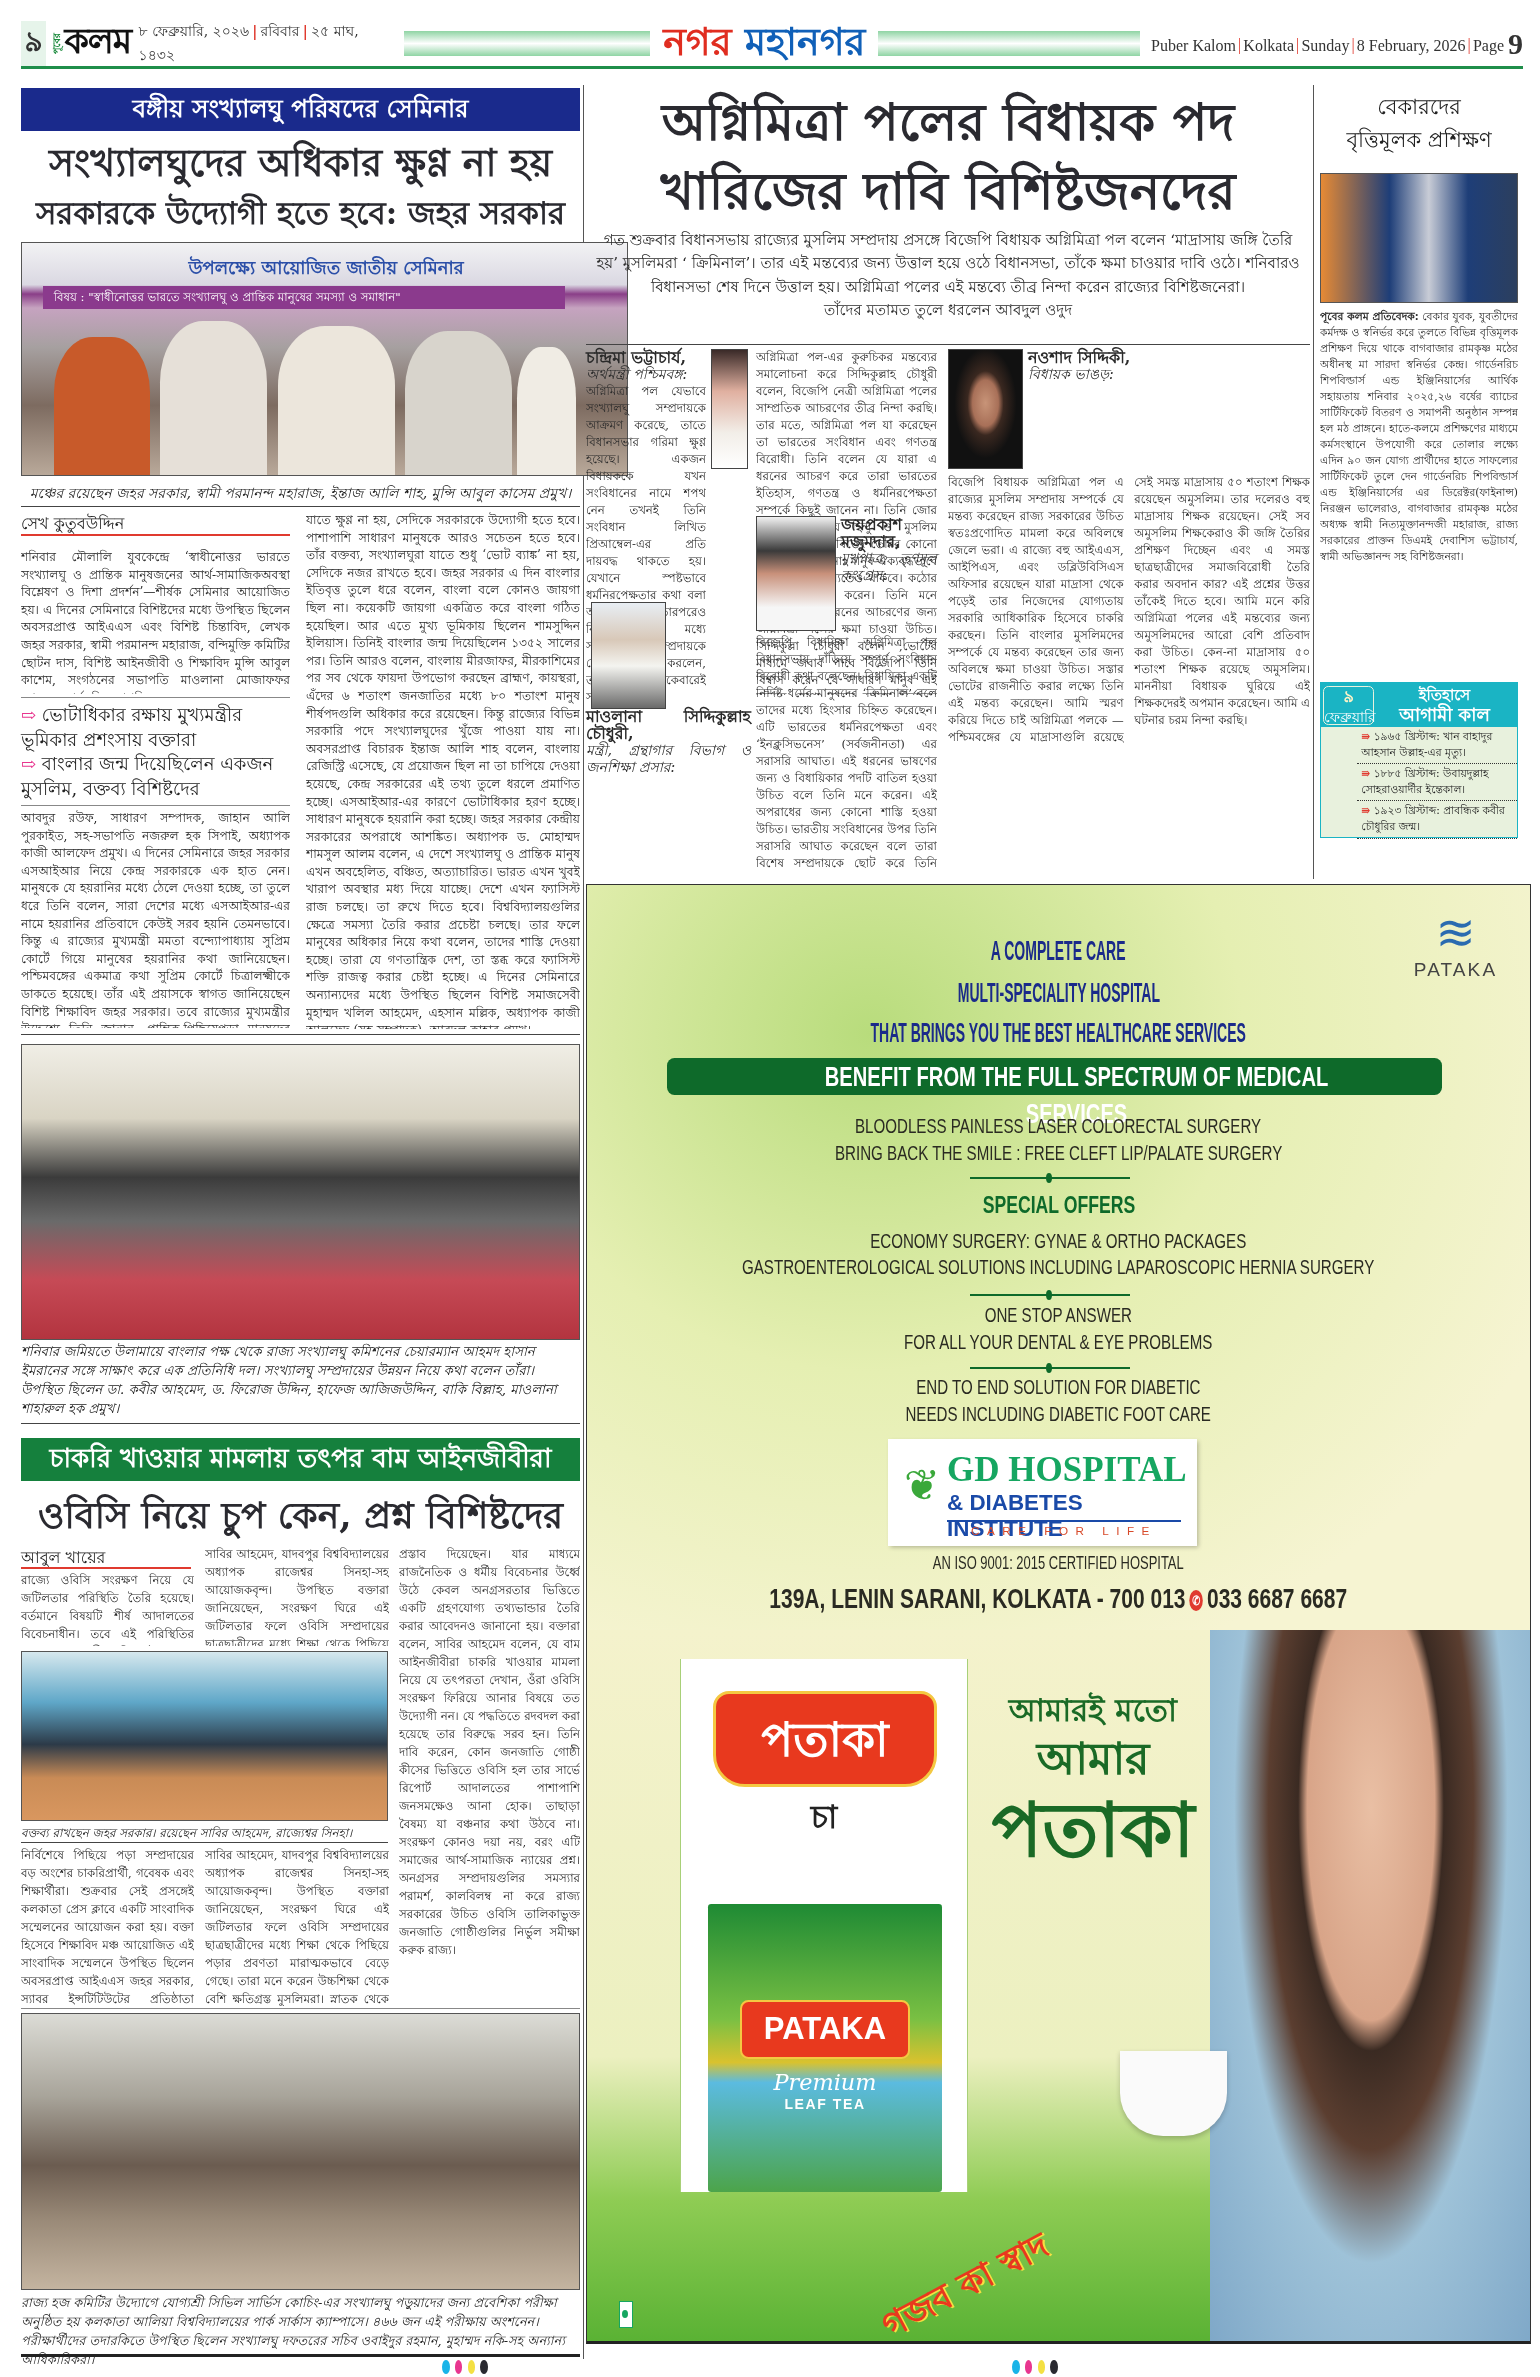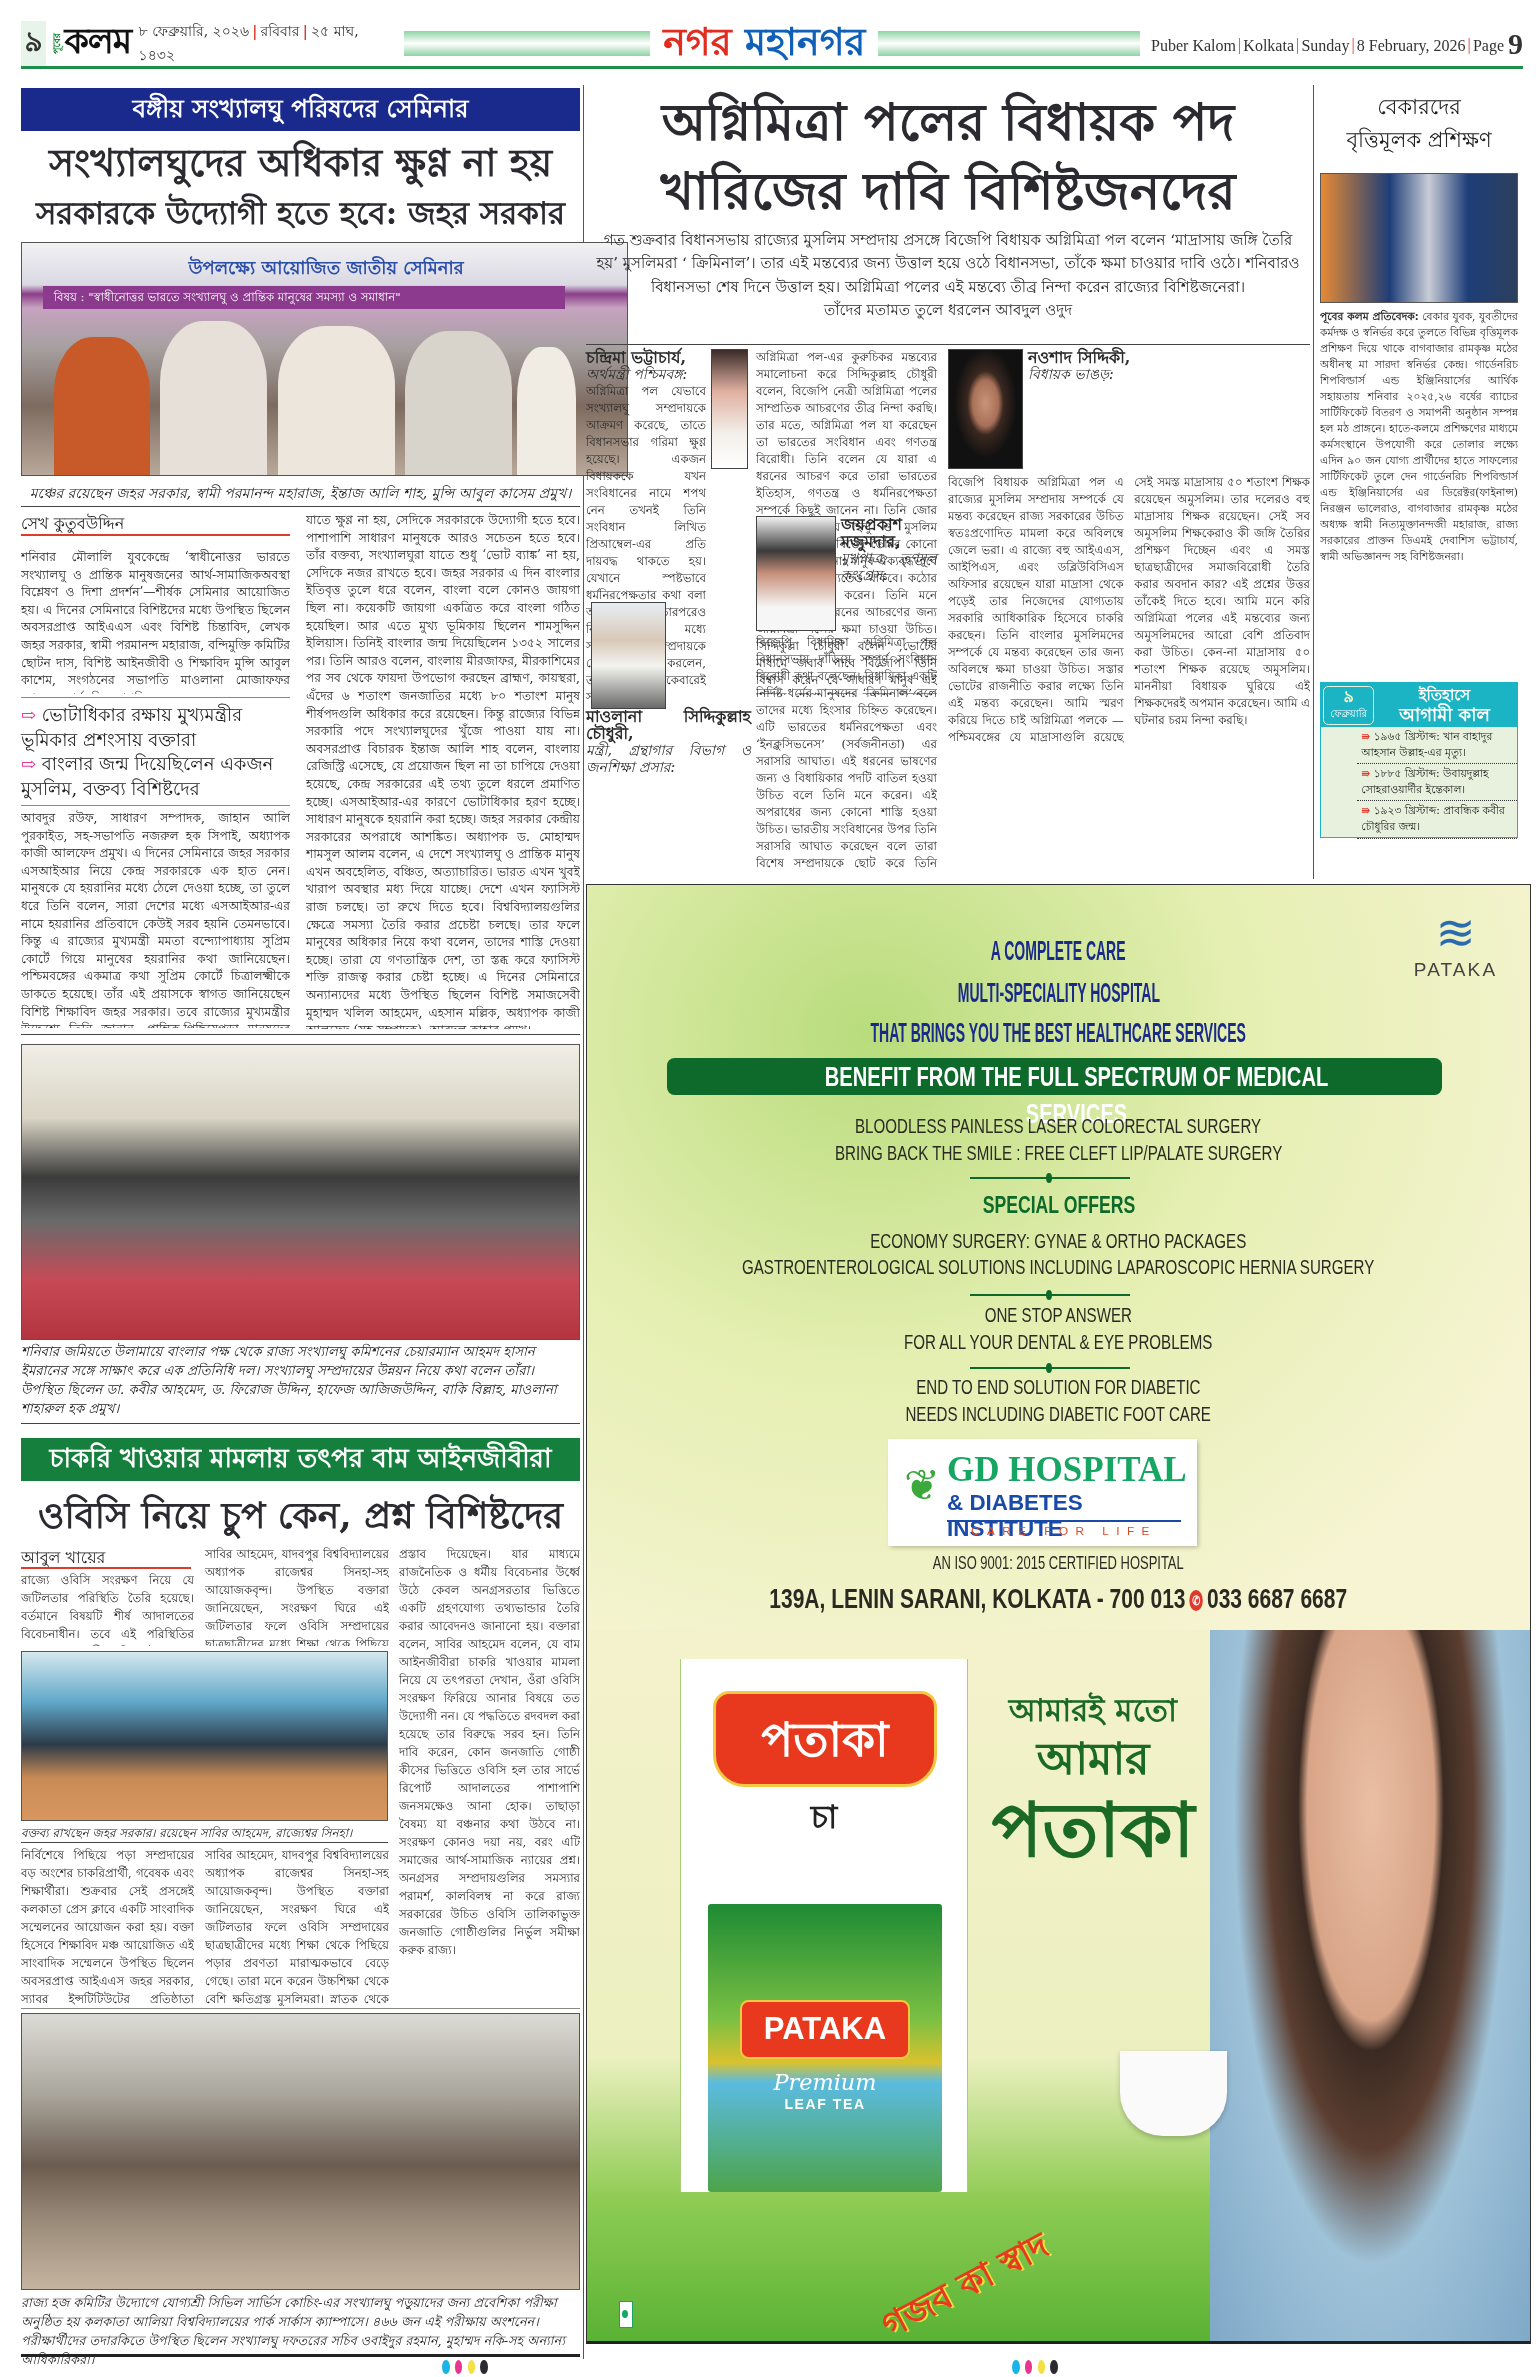--- a/index.html
+++ b/index.html
@@ -64,21 +64,21 @@
   .quote-role { font-style: italic; font-size: 14px; }
   .mugshot { position: absolute; border: 0.5px solid #444; }
 
   
   .right-headline { position: absolute; left: 1318px; top: 91px; width: 202px; text-align: center; font-family: "DejaVu Serif", serif; font-size: 21px; line-height: 33px; color: #222; }
   .training-photo { position: absolute; left: 1320px; top: 173px; width: 198px; height: 130px; background: linear-gradient(90deg, #e68a35 0%, #1e3e78 35%, #c8ccd6 55%, #1e3e78 75%, #2c3f5e 100%); }
   .history-box { position: absolute; left: 1320px; top: 682px; width: 198px; height: 156px; background: #e8f1dd; border: 1.6px solid #1ab4c4; }
   .history-head { height: 44px; background: #1ab4c4; display: flex; align-items: center; padding: 2.1px; }
   .history-date { width: 51px; height: 39px; border: 1.1px solid #e8f1dd; border-radius: 5.3px; text-align: center; color: #fdf4c8; font-family: "DejaVu Serif", serif; }
   .history-date .d { font-size: 16px; font-weight: bold; line-height: 19px; }
-  .history-date .m { font-size: 10px; color: #fff; }
+  .history-date .m { font-size: 14px; color: #fff; }
   .history-title { flex: 1; text-align: center; color: #fff; font-family: "DejaVu Serif", serif; font-weight: bold; }
   .history-title .t1 { font-size: 15px; line-height: 18px; }
   .history-title .t2 { font-size: 18px; line-height: 21px; }
   .history-item { padding: 2.1px 4.3px; font-family: "DejaVu Serif", serif; font-size: 10.7px; line-height: 16px; border-bottom: 1.6px dotted #333; color: #222; margin-left: 36px; }
   .history-item .arrow { color: #e03a2f; font-weight: bold; }
 
   
   .hospital-ad { position: absolute; left: 586px; top: 884px; width: 945px; height: 746px; background: radial-gradient(ellipse at 30% 20%, #b8dc7c 0%, #e5efb2 40%, #f6f4d2 80%); border: 1.1px solid #333; border-bottom: none; }
   .ad-line { position: absolute; left: 0; width: 100%; text-align: center; font-family: "Liberation Sans", sans-serif; }
   .ad-blue { color: #1a2a8a; font-weight: bold; font-size: 27px; transform: scaleX(0.72); letter-spacing: 0; }

